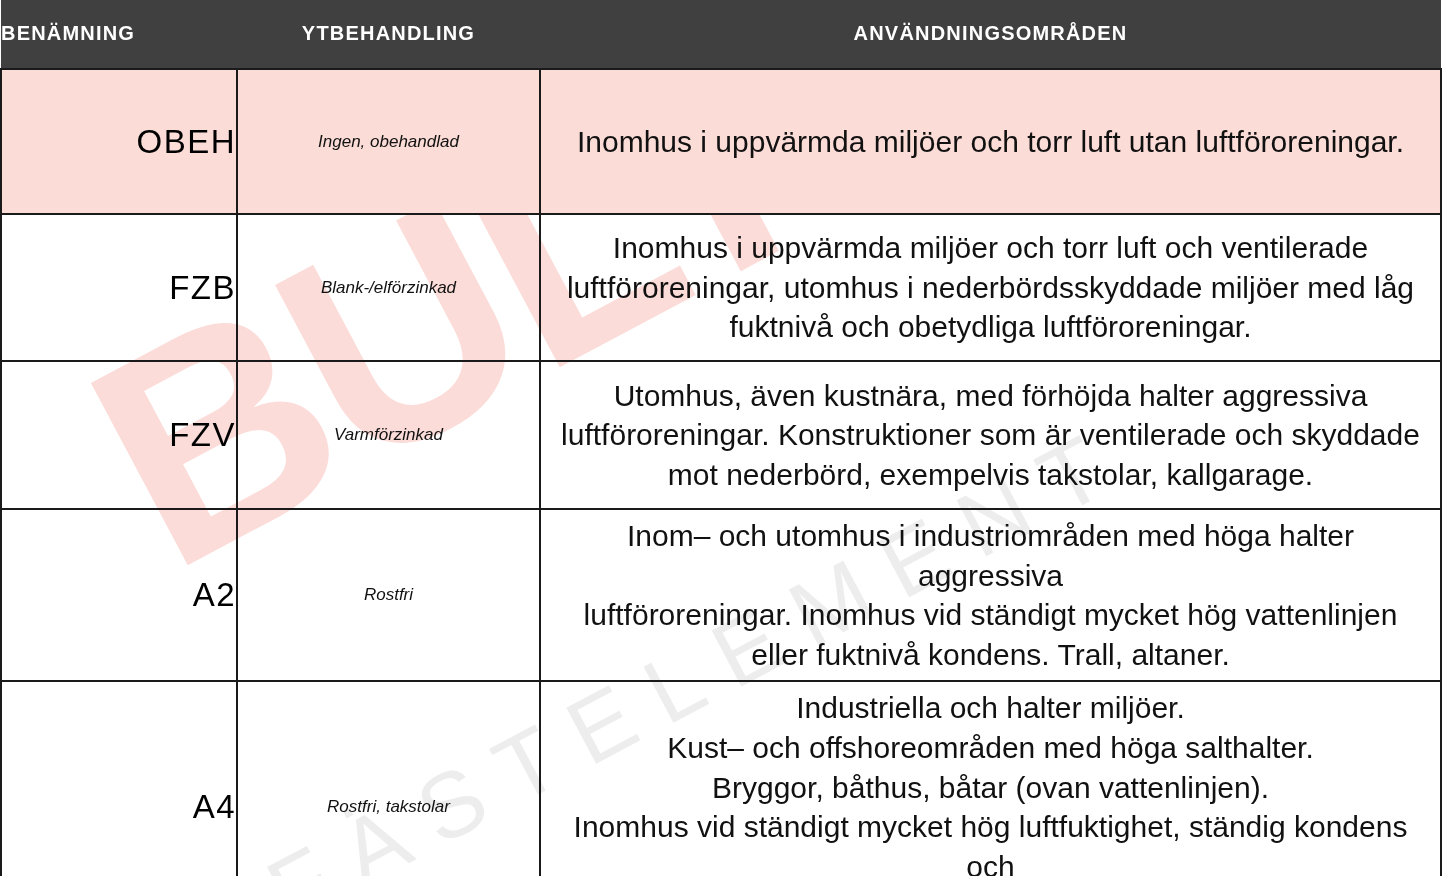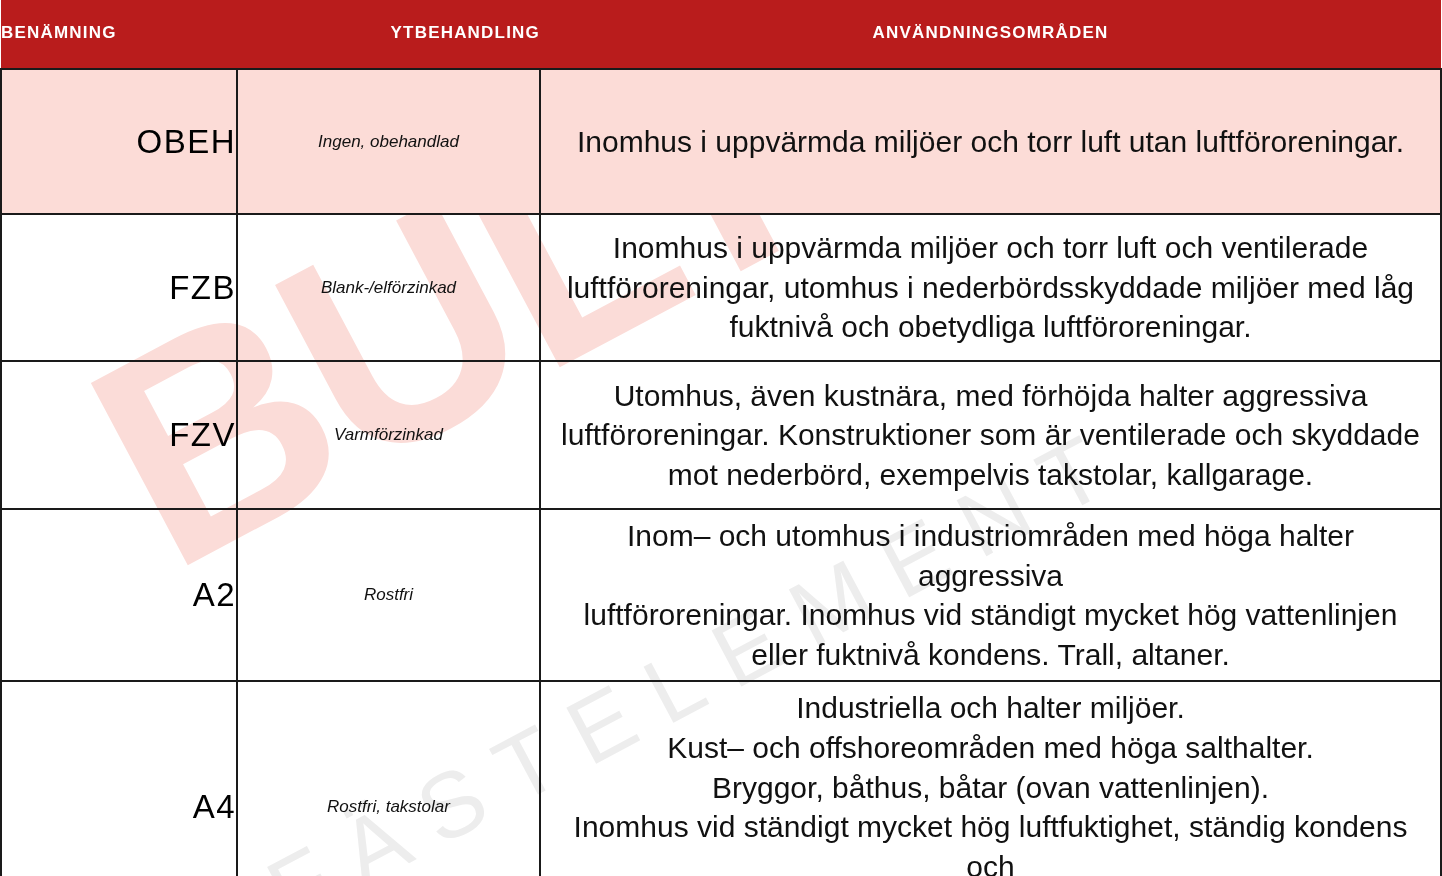--- a/index.html
+++ b/index.html
@@ -68,32 +68,32 @@
   
   table.spec {
     position:relative;
     z-index:2;
     width:1442px;
     height:876px;
     border-collapse:collapse;
     table-layout:fixed;
   }
   table.spec thead th {
-    background:#b91c1c;
+    background:#404040;
     color:#ffffff;
-    font-size:17px;
+    font-size:20px;
     font-weight:bold;
     letter-spacing:1.2px;
     height:69px;
     padding:0 0 2px 0;
     border:none;
     vertical-align:middle;
   }
   th.h-benamning { text-align:left;  padding-left:22px; width:236px; }
-  th.h-ytbeh     { text-align:right;  padding-left:22px; width:303px; }
+  th.h-ytbeh     { text-align:center;  padding-left:22px; width:303px; }
   th.h-anv       { text-align:center; }
 
   table.spec tbody td {
     border:2px solid #1a1a1a;
     vertical-align:middle;
     background:transparent;
   }
   tbody tr.row-highlight td {
     background:#fcdcd7;
   }

